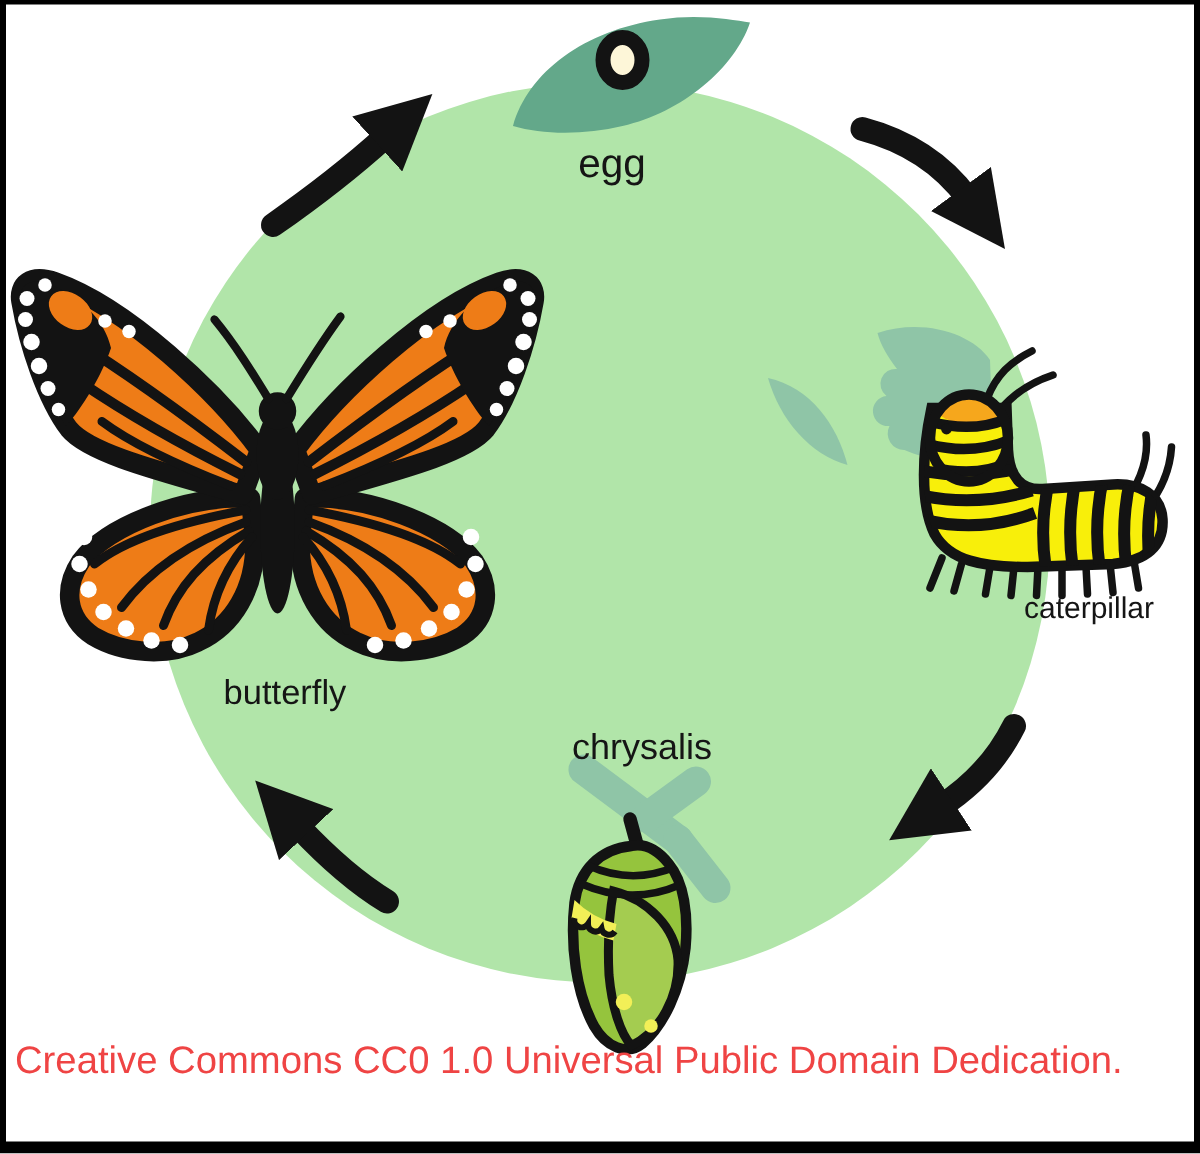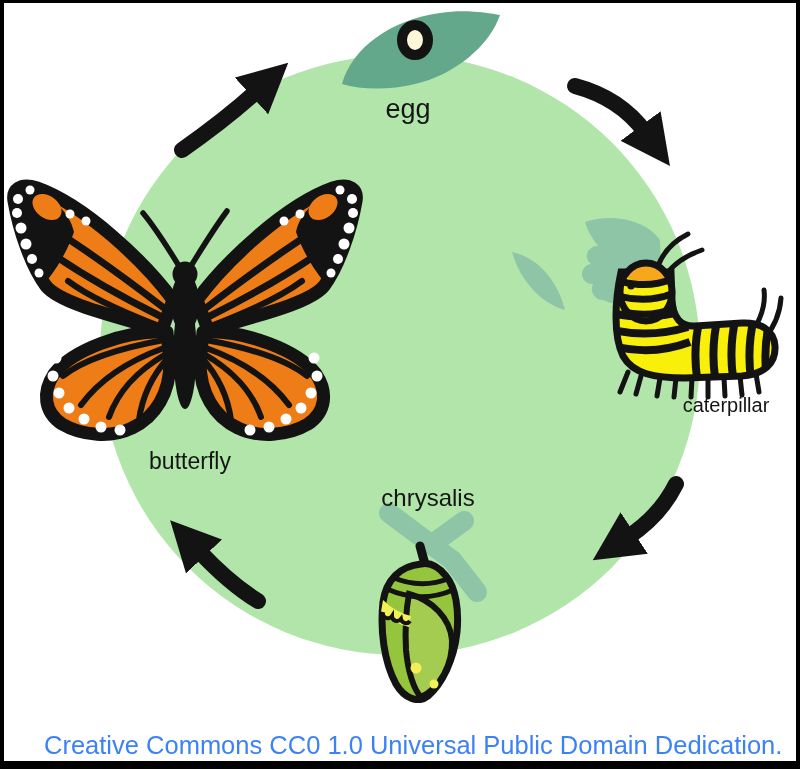--- a/index.html
+++ b/index.html
@@ -8,23 +8,23 @@
     width:800px;height:769px;
     box-sizing:border-box;
     border:solid #000;
     border-width:3px 4px 8px 4px;
     background:#fff;
     overflow:hidden;
     font-family:"Liberation Sans",sans-serif;
   }
   .art{position:absolute;left:0;top:0;}
   .caption{
-    position:absolute;left:6px;top:728px;
-    font-size:25.5px;color:#3b82f6;
-    letter-spacing:0px;white-space:nowrap;margin-left:34px;
+    position:absolute;left:6px;top:690px;
+    font-size:25.5px;color:#ef4444;
+    letter-spacing:0px;white-space:nowrap;
   }
   text{font-family:"Liberation Sans",sans-serif;fill:#151515;}
 </style>
 </head>
 <body>
 
 <div class="frame">
   <svg class="art" width="792" height="700" viewBox="4 3 792 700">
     <defs>
       <marker id="ah" viewBox="0 0 10 10" refX="1.5" refY="5" markerWidth="3.1" markerHeight="3.1" orient="auto">

